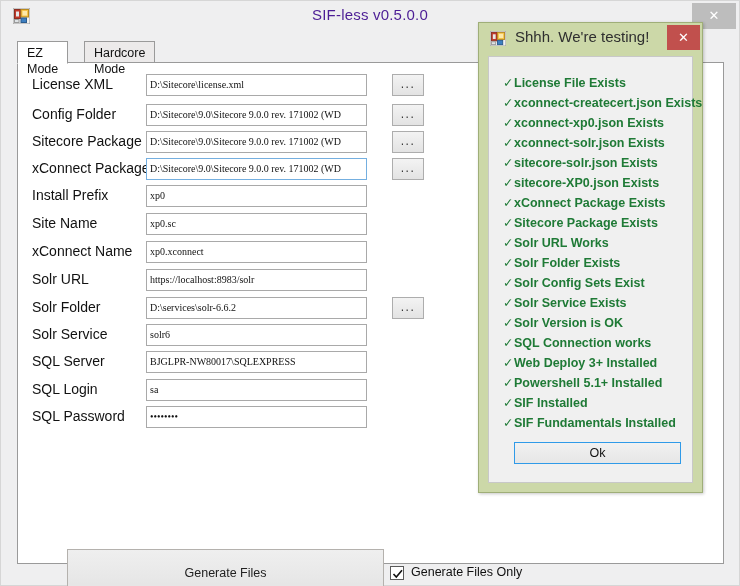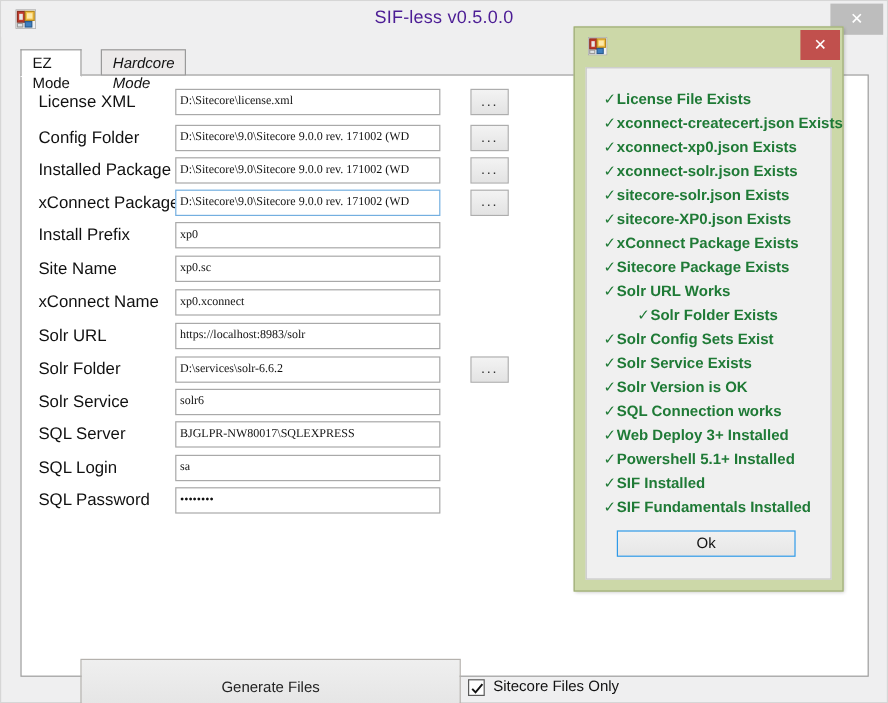--- a/index.html
+++ b/index.html
@@ -19,21 +19,21 @@
   .app-icon{position:absolute;left:12px;top:7px;width:17px;height:16px;}
   .win-close{position:absolute;right:3px;top:2px;width:44px;height:26px;background:#bdbdbd;
              color:#fff;font-size:13px;line-height:26px;text-align:center;cursor:default;}
 
   
   .tabstrip{position:absolute;left:16px;top:40px;height:22px;}
   .tab{position:absolute;top:0;height:22px;box-sizing:border-box;
        font-size:12.5px;color:#111;padding:3px 9px 0 9px;line-height:16px;}
   .tab.active{left:0;background:#ffffff;border:1px solid #9a9a9a;border-bottom:1px solid #ffffff;
               z-index:3;height:23px;}
-  .tab.inactive{left:67px;background:#eceaea;border:1px solid #9a9a9a;z-index:2;font-style:italic;}
+  .tab.inactive{left:67px;background:#eceaea;border:1px solid #9a9a9a;z-index:2;}
 
   .tabpanel{position:absolute;left:16px;top:61px;width:707px;height:502px;
             background:#ffffff;border:1px solid #9a9a9a;box-sizing:border-box;}
 
   
   .frow{position:absolute;left:14px;height:22px;}
   .flabel{position:absolute;left:0;top:2px;font-size:14px;color:#111;white-space:nowrap;}
   .finput{position:absolute;left:114px;top:0;width:221px;height:22px;box-sizing:border-box;
           background:#ffffff;border:1px solid #a9a9a9;font-size:10px;color:#111;
           padding:0 3px;line-height:20px;overflow:hidden;white-space:nowrap;font-family:Liberation Serif, serif;}
@@ -61,21 +61,21 @@
        box-shadow:1px 1px 3px rgba(0,0,0,.22);}
   .dlg-title{position:absolute;left:0;top:0;width:223px;height:31px;}
   .dlg-icon{position:absolute;left:11px;top:8px;width:16px;height:15px;}
   .dlg-title-text{position:absolute;left:36px;top:5px;font-size:15px;color:#2f2f2f;}
   .dlg-close{position:absolute;right:2px;top:2px;width:33px;height:25px;background:#c1504d;
              color:#fff;font-size:13px;line-height:25px;text-align:center;}
   .dlg-body{position:absolute;left:9px;top:33px;width:205px;height:427px;
             background:#f0f0f0;border:1px solid #c8c8c8;box-sizing:border-box;}
   .check-item{position:absolute;left:14px;font-size:12.5px;color:#1f7a36;white-space:nowrap;font-weight:bold;}
   .check-item .tick{display:inline-block;width:11px;}
-  .okbtn{position:absolute;left:25px;top:385px;width:149px;height:22px;box-sizing:border-box;
+  .okbtn{position:absolute;left:25px;top:385px;width:167px;height:22px;box-sizing:border-box;
          background:linear-gradient(#f1f1f1,#e6e6e6);border:1px solid #2f9ae8;
          font-size:12.5px;color:#111;text-align:center;line-height:20px;}
 </style>
 </head>
 <body>
 
 <div class="app">
 
   <div class="titlebar">
     <span class="app-icon">
@@ -105,21 +105,21 @@
           <div class="flabel">License XML</div>
           <div class="finput">D:\Sitecore\license.xml</div>
           <div class="browse">...</div>
         </div>
         <div class="frow" style="top: 41px;">
           <div class="flabel">Config Folder</div>
           <div class="finput">D:\Sitecore\9.0\Sitecore 9.0.0 rev. 171002 (WD</div>
           <div class="browse">...</div>
         </div>
         <div class="frow" style="top: 68px;">
-          <div class="flabel">Installed Package</div>
+          <div class="flabel">Sitecore Package</div>
           <div class="finput">D:\Sitecore\9.0\Sitecore 9.0.0 rev. 171002 (WD</div>
           <div class="browse">...</div>
         </div>
         <div class="frow" style="top: 95px;">
           <div class="flabel">xConnect Package</div>
           <div class="finput focus">D:\Sitecore\9.0\Sitecore 9.0.0 rev. 171002 (WD</div>
           <div class="browse">...</div>
         </div>
         <div class="frow" style="top: 122px;">
           <div class="flabel">Install Prefix</div>
@@ -161,51 +161,52 @@
       </div>
 
     <div class="bigbtn gen">Generate Files</div>
 
     <div class="chkwrap">
       <span class="chkbox">
         <svg width="12" height="12" viewBox="0 0 12 12">
           <path d="M1.5 6 L4.3 9 L10 2.2" stroke="#111" stroke-width="1.6" fill="none"></path>
         </svg>
       </span>
-      <span class="chklabel">Sitecore Files Only</span>
+      <span class="chklabel">Generate Files Only</span>
     </div>
   </div>
 
   <div class="dlg">
     <div class="dlg-title">
       <span class="dlg-icon">
         <svg width="16" height="15" viewBox="0 0 17 16">
           <rect x="0" y="0" width="17" height="16" fill="#f0f0f0" stroke="#9a9a9a"></rect>
           <rect x="1.5" y="1.5" width="6" height="9" fill="#c0392b" stroke="#8c2f22"></rect>
           <rect x="3" y="3.5" width="3" height="5" fill="#e8e8e8"></rect>
           <rect x="8" y="1.5" width="7.5" height="7.5" fill="#f6c34a" stroke="#b98a1d"></rect>
           <rect x="9.5" y="3" width="4.5" height="4.5" fill="#fde9a9"></rect>
           <rect x="8" y="10" width="5.5" height="4.5" fill="#3d7fc1" stroke="#2b5c8e"></rect>
           <rect x="1.5" y="11.5" width="4.5" height="3" fill="#dfe3e6" stroke="#9a9a9a"></rect>
         </svg>
       </span>
+      <div class="dlg-title-text">Shhh. We're testing!</div>
       <div class="dlg-close">✕</div>
     </div>
     <div class="dlg-body">
       <div id="check-list">
           <div class="check-item" style="top: 18px;"><span class="tick">✓</span><span>License File Exists</span></div>
           <div class="check-item" style="top: 38px;"><span class="tick">✓</span><span>xconnect-createcert.json Exists</span></div>
           <div class="check-item" style="top: 58px;"><span class="tick">✓</span><span>xconnect-xp0.json Exists</span></div>
           <div class="check-item" style="top: 78px;"><span class="tick">✓</span><span>xconnect-solr.json Exists</span></div>
           <div class="check-item" style="top: 98px;"><span class="tick">✓</span><span>sitecore-solr.json Exists</span></div>
           <div class="check-item" style="top: 118px;"><span class="tick">✓</span><span>sitecore-XP0.json Exists</span></div>
           <div class="check-item" style="top: 138px;"><span class="tick">✓</span><span>xConnect Package Exists</span></div>
           <div class="check-item" style="top: 158px;"><span class="tick">✓</span><span>Sitecore Package Exists</span></div>
           <div class="check-item" style="top: 178px;"><span class="tick">✓</span><span>Solr URL Works</span></div>
-          <div class="check-item" style="top: 198px; margin-left: 28px;"><span class="tick">✓</span><span>Solr Folder Exists</span></div>
+          <div class="check-item" style="top: 198px;"><span class="tick">✓</span><span>Solr Folder Exists</span></div>
           <div class="check-item" style="top: 218px;"><span class="tick">✓</span><span>Solr Config Sets Exist</span></div>
           <div class="check-item" style="top: 238px;"><span class="tick">✓</span><span>Solr Service Exists</span></div>
           <div class="check-item" style="top: 258px;"><span class="tick">✓</span><span>Solr Version is OK</span></div>
           <div class="check-item" style="top: 278px;"><span class="tick">✓</span><span>SQL Connection works</span></div>
           <div class="check-item" style="top: 298px;"><span class="tick">✓</span><span>Web Deploy 3+ Installed</span></div>
           <div class="check-item" style="top: 318px;"><span class="tick">✓</span><span>Powershell 5.1+ Installed</span></div>
           <div class="check-item" style="top: 338px;"><span class="tick">✓</span><span>SIF Installed</span></div>
           <div class="check-item" style="top: 358px;"><span class="tick">✓</span><span>SIF Fundamentals Installed</span></div>
         </div>
       <div class="okbtn">Ok</div>

